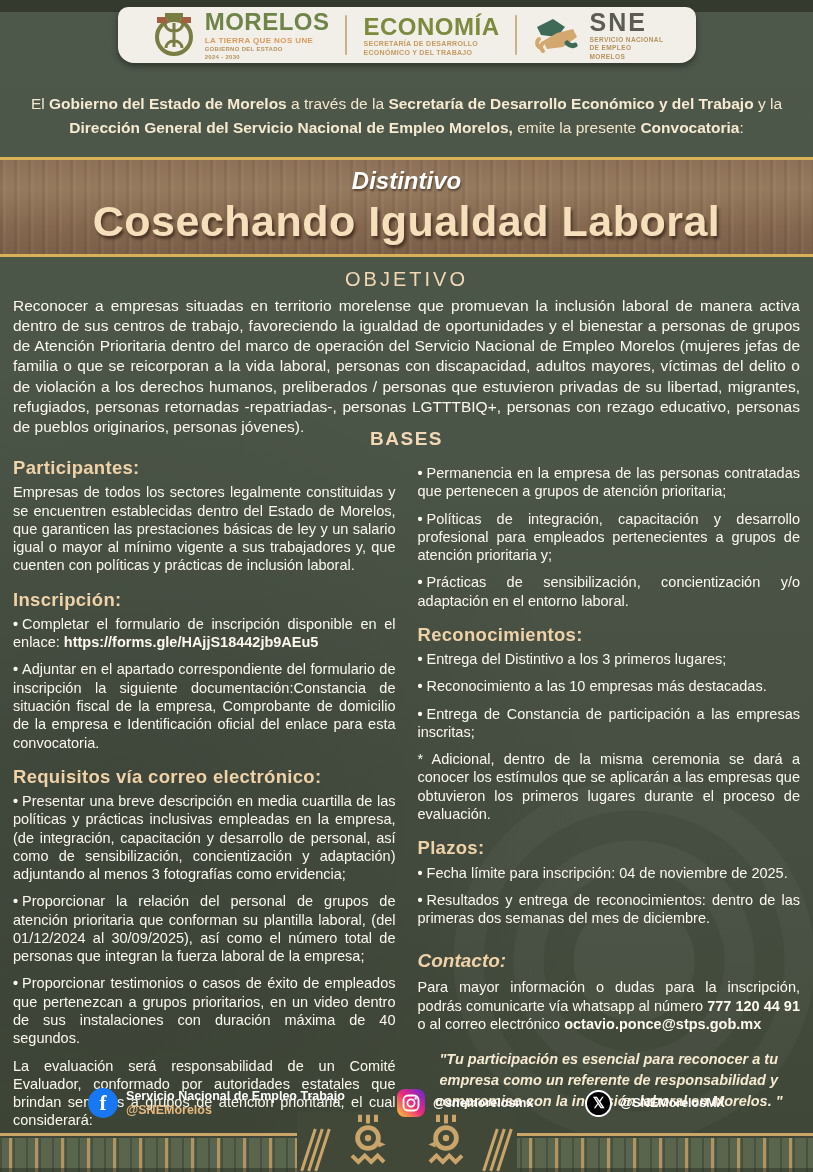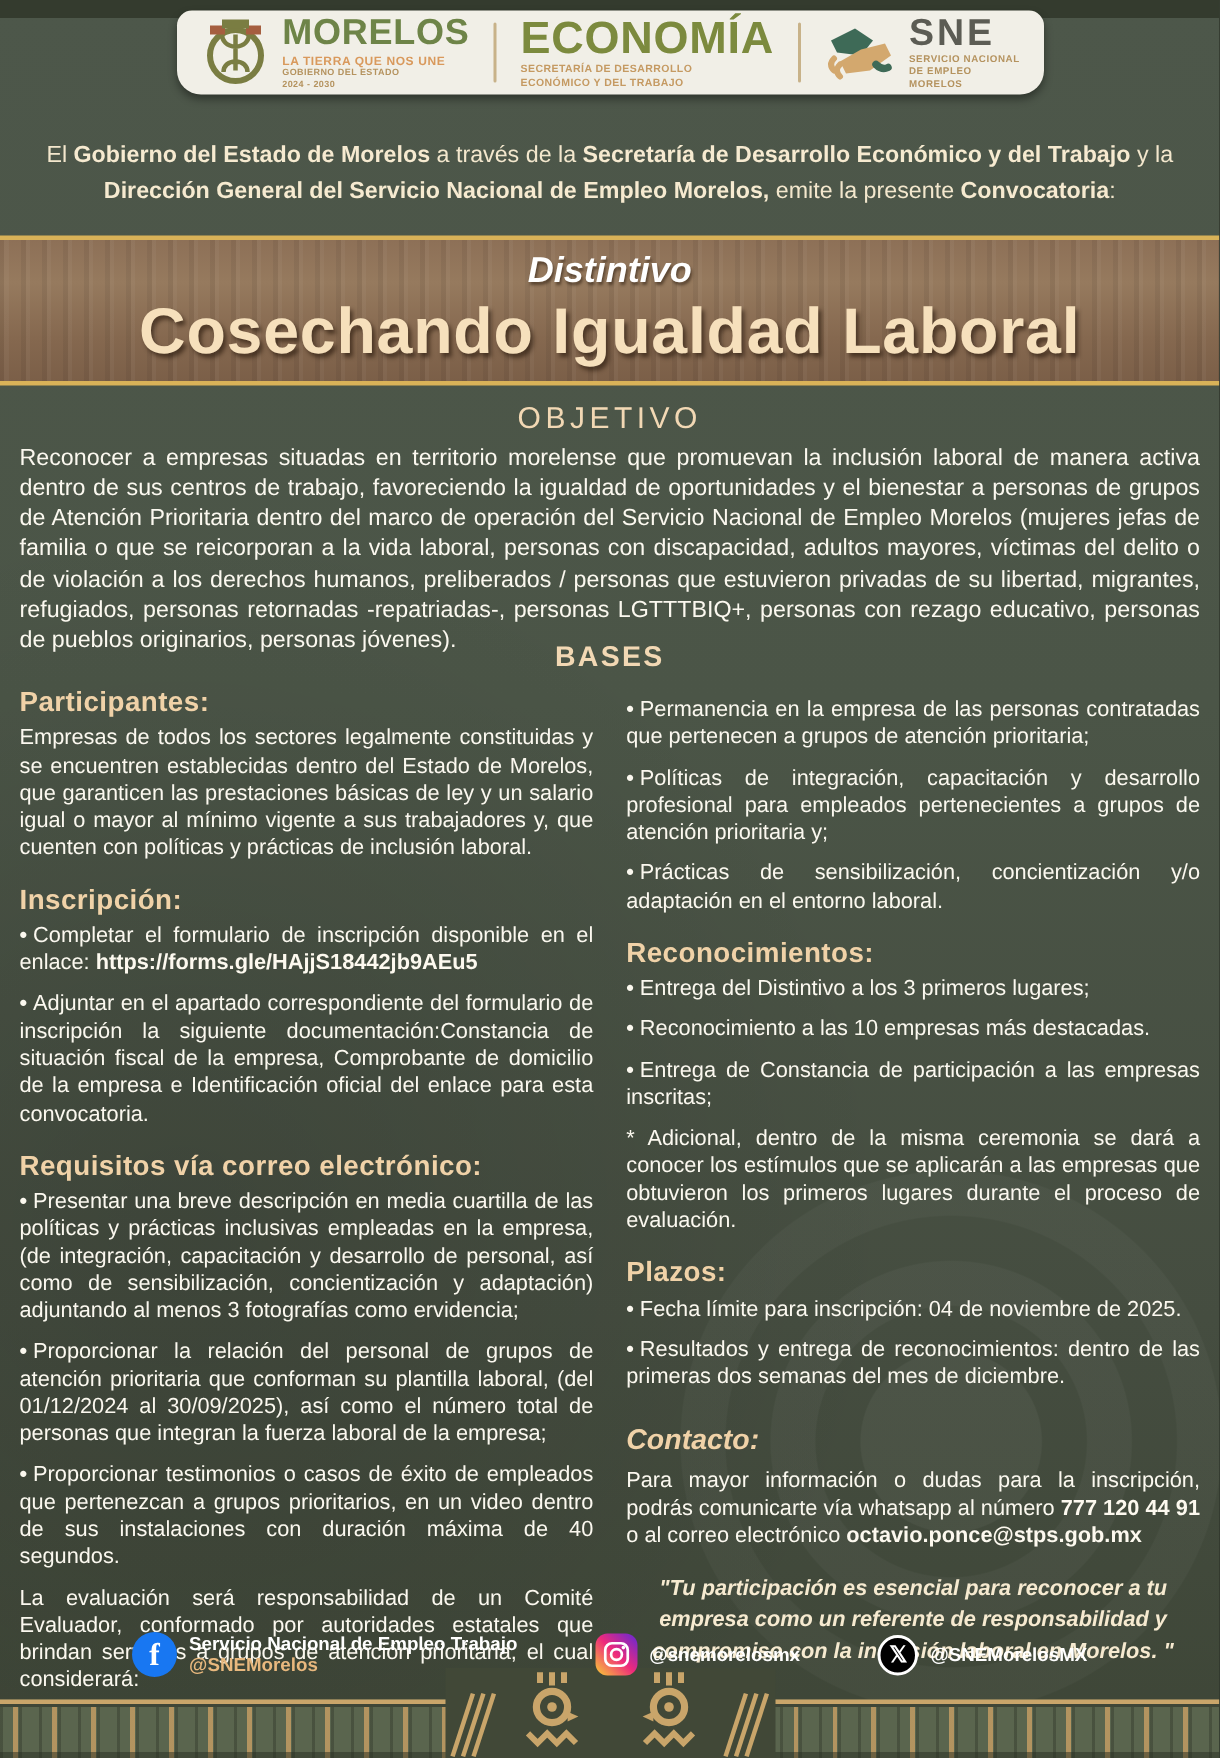--- a/index.html
+++ b/index.html
@@ -19,21 +19,21 @@
     background:#f1efe7;border-radius:10px 10px 16px 16px;
     box-shadow:0 3px 6px rgba(0,0,0,.4);
     display:flex;align-items:center;justify-content:center;gap:16px;
   }
   .logo-divider{width:2px;height:40px;background:#c8b289;border-radius:2px;}
   .logo-block{display:flex;align-items:center;gap:8px;}
   .logo-text-col{display:flex;flex-direction:column;line-height:1.05;}
   .morelos-name{color:#6e8448;font-weight:bold;font-size:24px;letter-spacing:.5px;}
   .morelos-tag{color:#d9995c;font-weight:bold;font-size:8px;letter-spacing:.4px;margin-top:2px;}
   .tiny-line{color:#b5935f;font-weight:bold;font-size:6px;letter-spacing:.3px;margin-top:1.5px;}
-  .econ-name{color:#7c8a3e;font-weight:bold;font-size:30px;letter-spacing:.5px;}
+  .econ-name{color:#7c8a3e;font-weight:bold;font-size:24px;letter-spacing:.5px;}
   .econ-sub{color:#c59a62;font-weight:bold;font-size:7px;letter-spacing:.3px;margin-top:1.5px;}
   .sne-name{color:#5c5c54;font-weight:bold;font-size:25px;letter-spacing:2px;}
   .sne-sub{color:#b5935f;font-weight:bold;font-size:6.5px;letter-spacing:.4px;margin-top:1.5px;}
   
   .intro{
     position:absolute;top:92px;left:22px;width:769px;
     text-align:center;font-size:15.5px;line-height:1.55;color:#f3e7cd;
   }
   .intro b{color:#f6ead0;}
   

